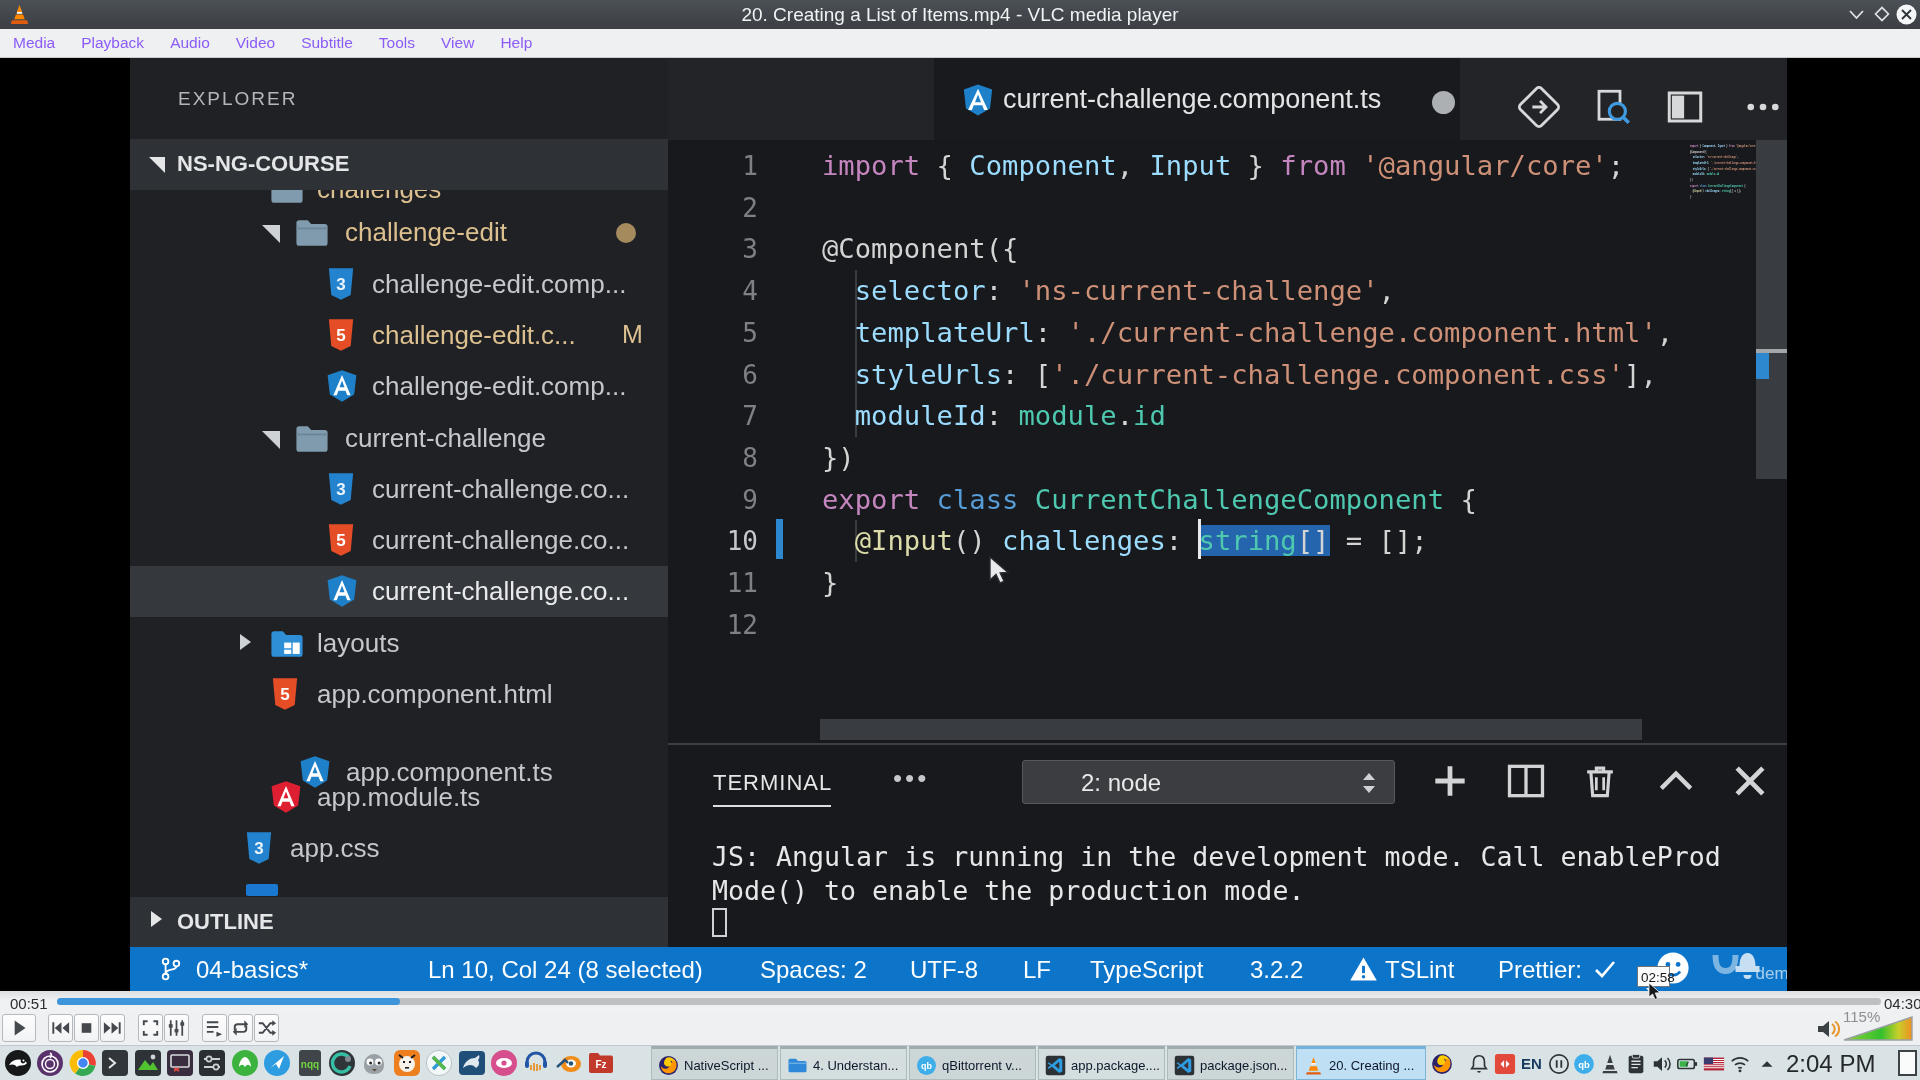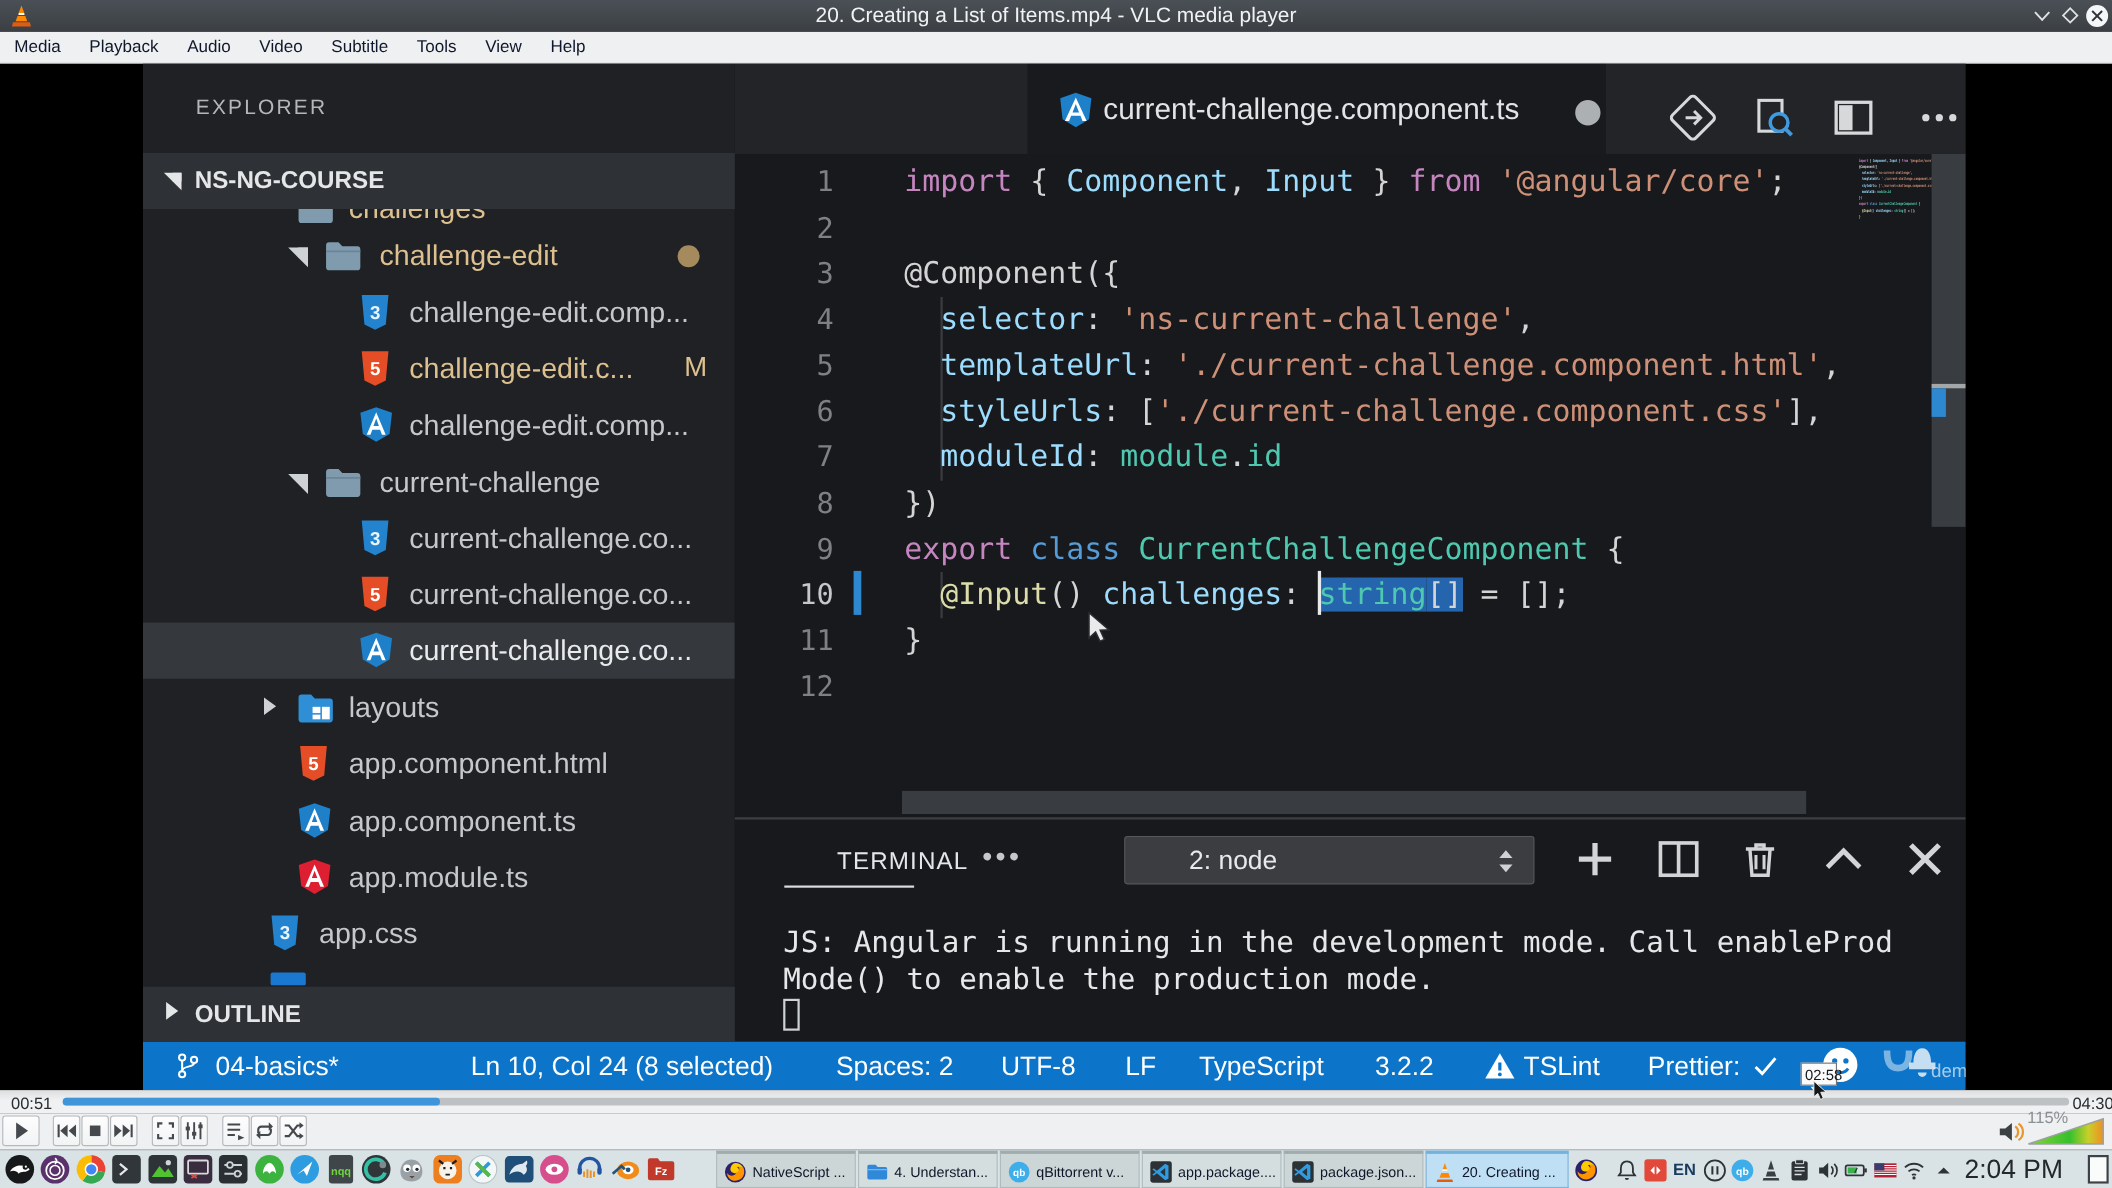--- a/index.html
+++ b/index.html
@@ -9,21 +9,21 @@
   .abs { position:absolute; }
 
   
   #titlebar { left:0; top:0; width:1920px; height:29px;
     background:linear-gradient(#4b5056,#3b3f44); color:#eceff1; }
   #title-text { left:0; right:0; top:0; height:29px; text-align:center;
     font-size:19px; line-height:29px; color:#f0f2f3; }
   #menubar { left:0; top:29px; width:1920px; height:29px; background:#eff0f1;
     border-bottom:1px solid #c7cbcd; }
   .menu-item { display:inline-block; height:28px; line-height:28px; padding:0 13px;
-    font-size:15.5px; color:#0f172a; }
+    font-size:15.5px; color:#8b5cf6; }
 
   
   #video-strip { left:0; top:58px; width:1920px; height:933px; background:#000;text-decoration:underline; }
   #vscode { left:130px; top:0; width:1657px; height:933px; background:#18191c; overflow:hidden; }
 
   
   #sidebar { left:0; top:0; width:538px; height:889px; background:#1f2124; }
   #explorer-title { left:48px; top:30px; font-size:19px; letter-spacing:2px; color:#b4b7ba; }
   #section-root { left:0; top:81px; width:538px; height:51px; background:#2e3236; z-index:5; }
   #section-root .sec-label { position:absolute; left:47px; top:12px; font-size:22px; font-weight:bold; color:#e4e6e7; }
@@ -77,21 +77,21 @@
   #minimap-inner { transform:scale(0.085,0.135); transform-origin:0 0; width:900px; }
   #minimap-inner .mm-line { font-family:"DejaVu Sans Mono", monospace; font-size:27.2px;
     line-height:42px; white-space:pre; font-weight:bold; }
   #v-scrollbar { left:1088px; top:0px; width:31px; height:339px; background:rgba(121,126,131,0.35); }
   #ruler-cursor { left:1088px; top:209px; width:31px; height:4px; background:rgba(200,203,205,0.75); }
   #ruler-modified { left:1088px; top:213px; width:13px; height:26px; background:#2d88d0; }
   #h-scrollbar { left:152px; top:579px; width:822px; height:21px; background:rgba(121,126,131,0.35); }
 
   
   #panel { left:538px; top:685px; width:1119px; height:204px; background:#18191c; border-top:2px solid #3c4043; }
-  #panel-title { left:45px; top:25px; font-size:22px; letter-spacing:1px; color:#e5e6e7;margin-left:48px; }
+  #panel-title { left:45px; top:25px; font-size:22px; letter-spacing:1px; color:#e5e6e7; }
   #panel-title-underline { left:45px; top:60px; width:118px; height:2px; background:#dcdddf; }
   #panel-dots { left:225px; top:18px; font-size:26px; color:#c5c8ca; letter-spacing:3px; }
   #term-dropdown { left:354px; top:15px; width:373px; height:44px; background:#3b3d40;
     border:1px solid #56585b; border-radius:3px; }
   #term-dropdown .dd-label { position:absolute; left:22px; top:8px; font-size:24px; color:#e8e9ea;margin-left:36px; }
   .panel-action { position:absolute; top:14px; width:44px; height:44px; }
   .term-line { position:absolute; left:44px; font-size:26.6px; line-height:34px; color:#e6e7e8;
     font-family:"DejaVu Sans Mono", monospace; white-space:pre; }
   #term-cursor { left:44px; top:163px; width:15px; height:29px; border:2px solid #cfd2d4; }
 
@@ -248,21 +248,21 @@
                 </svg></div>
               <span class="tree-label" style="left: 187px;">layouts</span>
             </div>
             <div class="tree-row" style="top: 611px;">
               <div class="abs" style="left: 140px; top: 8px;"><svg width="30" height="34" viewBox="0 0 24 28">
                   <path d="M2 1 h20 l-2 22 -8 4 -8 -4 Z" fill="#e44d26"></path>
                   <text x="12" y="19" text-anchor="middle" font-size="14" font-weight="bold" fill="#fff" font-family="Liberation Sans, sans-serif">5</text>
                 </svg></div>
               <span class="tree-label" style="left: 187px;">app.component.html</span>
             </div>
-            <div class="tree-row" style="top: 663px;">
+            <div class="tree-row" style="top: 689px; margin-left: 29px;">
               <div class="abs" style="left: 140px; top: 8px;"><svg width="32" height="34" viewBox="0 0 24 26">
                   <path d="M12 1 L23 4.8 L21.3 19.5 L12 25 L2.7 19.5 L1 4.8 Z" fill="#1d80c9"></path>
                   <path d="M12 4.5 L5.4 20 H8 L9.3 16.6 H14.7 L16 20 H18.6 Z M12 8.8 L13.9 13.9 H10.1 Z" fill="#fff"></path>
                 </svg></div>
               <span class="tree-label" style="left: 187px;">app.component.ts</span>
             </div>
             <div class="tree-row" style="top: 713.6px;">
               <div class="abs" style="left: 140px; top: 8px;"><svg width="32" height="34" viewBox="0 0 24 26">
                   <path d="M12 1 L23 4.8 L21.3 19.5 L12 25 L2.7 19.5 L1 4.8 Z" fill="#dd1f31"></path>
                   <path d="M12 4.5 L5.4 20 H8 L9.3 16.6 H14.7 L16 20 H18.6 Z M12 8.8 L13.9 13.9 H10.1 Z" fill="#fff"></path>

